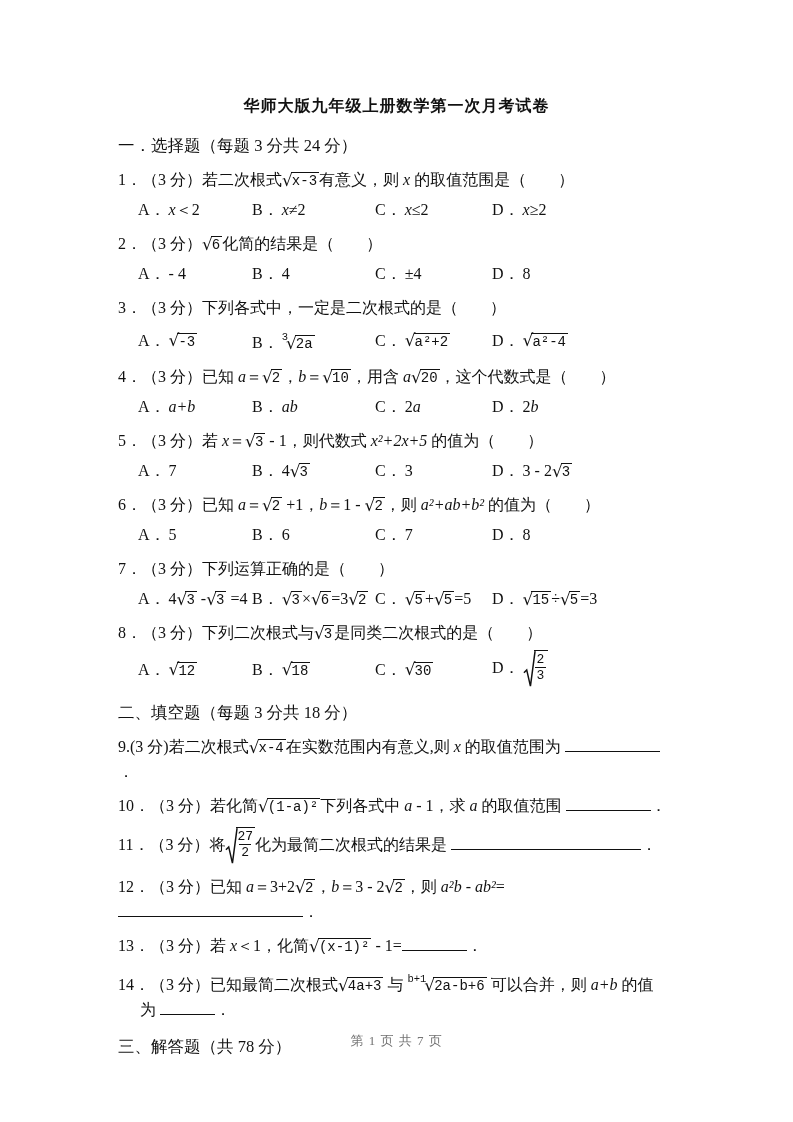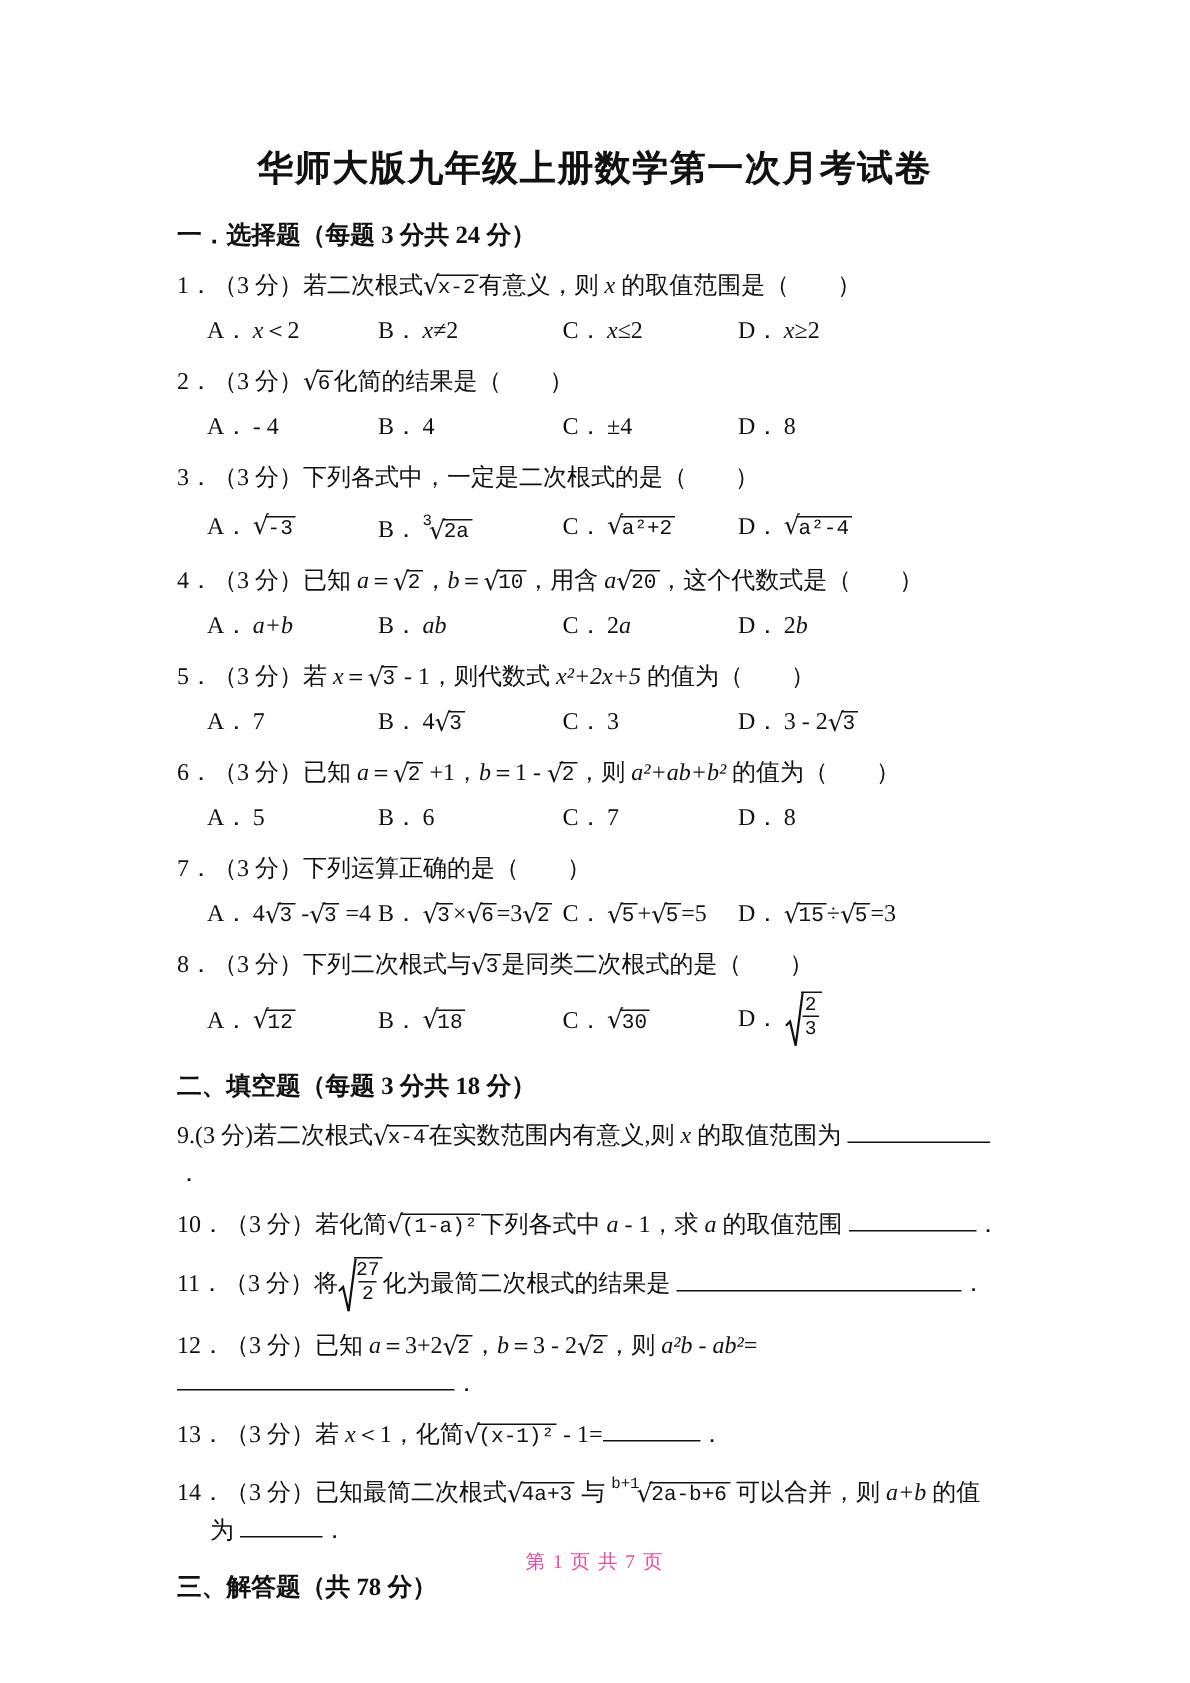--- a/index.html
+++ b/index.html
@@ -1,19 +1,19 @@
 <!DOCTYPE html>
 <html><head>
 <meta charset="utf-8">
 <style>
   html,body{margin:0;padding:0;background:#ffffff;}
   body{width:793px;height:1122px;position:relative;font-family:"Liberation Serif","DejaVu Serif",serif;color:#111;}
   .page{position:absolute;inset:0;padding:96px 118px 0 118px;box-sizing:border-box;}
-  .title{text-align:center;font-size:24px;font-weight:bold;letter-spacing:1px;margin-bottom:18px;}
-  .sec-h{font-weight:bold;font-size:16.5px;margin:14px 0 10px 0;}
+  .title{text-align:center;font-size:16px;font-weight:bold;letter-spacing:1px;margin-bottom:18px;}
+  .sec-h{font-weight:normal;font-size:16.5px;margin:14px 0 10px 0;}
   .q{margin:0;}
   .stem{font-size:16px;line-height:25px;margin:9px 0 5px 0;}
   .opts{display:grid;grid-template-columns:114px 123px 117px 1fr;padding-left:20px;font-size:16px;line-height:25px;margin:5px 0 9px 0;align-items:center;}
   .opt{white-space:nowrap;}
   .lb{margin-right:3px;}
   .mi{font-style:italic;font-family:"Liberation Serif","DejaVu Serif",serif;}
   
   .rt{white-space:nowrap;}
   .rt .sg{display:inline-block;font-family:"DejaVu Sans",sans-serif;font-size:17px;position:relative;top:0.5px;}
   .rt .rc{display:inline-block;border-top:1.4px solid #111;margin-left:-2px;padding:0 2px 0 1px;
@@ -21,31 +21,31 @@
   .rt .ix{display:inline-block;font-family:"Liberation Mono","DejaVu Sans Mono",monospace;font-size:10.5px;
           vertical-align:8px;margin-right:-2px;}
   .rt.tall{display:inline-flex;align-items:flex-start;vertical-align:middle;}
   .tsg{width:13px;height:38px;display:block;}
   .frac-rc{border-top:1.4px solid #111;margin-left:-1.5px;padding:3px 4px 0 3px;}
   .frac{display:inline-flex;flex-direction:column;align-items:center;
         font-family:"Liberation Mono","DejaVu Sans Mono",monospace;font-size:13px;line-height:15px;}
   .frac .fd{border-top:1px solid #111;padding:0 2px;}
   .blank{display:inline-block;border-bottom:1px solid #111;height:15px;vertical-align:baseline;}
   .ind{display:inline-block;width:22px;}
-  .footer{position:absolute;left:0;right:0;top:1032px;text-align:center;font-size:13px;color:#ec4899;letter-spacing:1px;}
+  .footer{position:absolute;left:0;right:0;top:1032px;text-align:center;font-size:13px;color:#737373;letter-spacing:1px;}
 </style>
 </head>
 <body>
 
 <div class="page">
   <div class="title">华师大版九年级上册数学第一次月考试卷</div>
   <div id="content">
       <div class="sec-h">一．选择题（每题 3 分共 24 分）</div>
       <div class="q">
-        <div class="stem"><span class="tx">1．（3 分）若二次根式</span><span class="rt"><span class="sg">√</span><span class="rc">x-2</span></span><span class="tx">有意义，则 </span><span class="mi">x</span><span class="tx"> 的取值范围是（　　）</span></div>
+        <div class="stem"><span class="tx">1．（3 分）若二次根式</span><span class="rt"><span class="sg">√</span><span class="rc">x-3</span></span><span class="tx">有意义，则 </span><span class="mi">x</span><span class="tx"> 的取值范围是（　　）</span></div>
         <div class="opts">
           <div class="opt"><span class="lb">A．</span><span class="mi">x</span><span class="tx">＜2</span></div>
           <div class="opt"><span class="lb">B．</span><span class="mi">x</span><span class="tx">≠2</span></div>
           <div class="opt"><span class="lb">C．</span><span class="mi">x</span><span class="tx">≤2</span></div>
           <div class="opt"><span class="lb">D．</span><span class="mi">x</span><span class="tx">≥2</span></div>
         </div>
       </div>
       <div class="q">
         <div class="stem"><span class="tx">2．（3 分）</span><span class="rt"><span class="sg">√</span><span class="rc">6</span></span><span class="tx">化简的结果是（　　）</span></div>
         <div class="opts">

